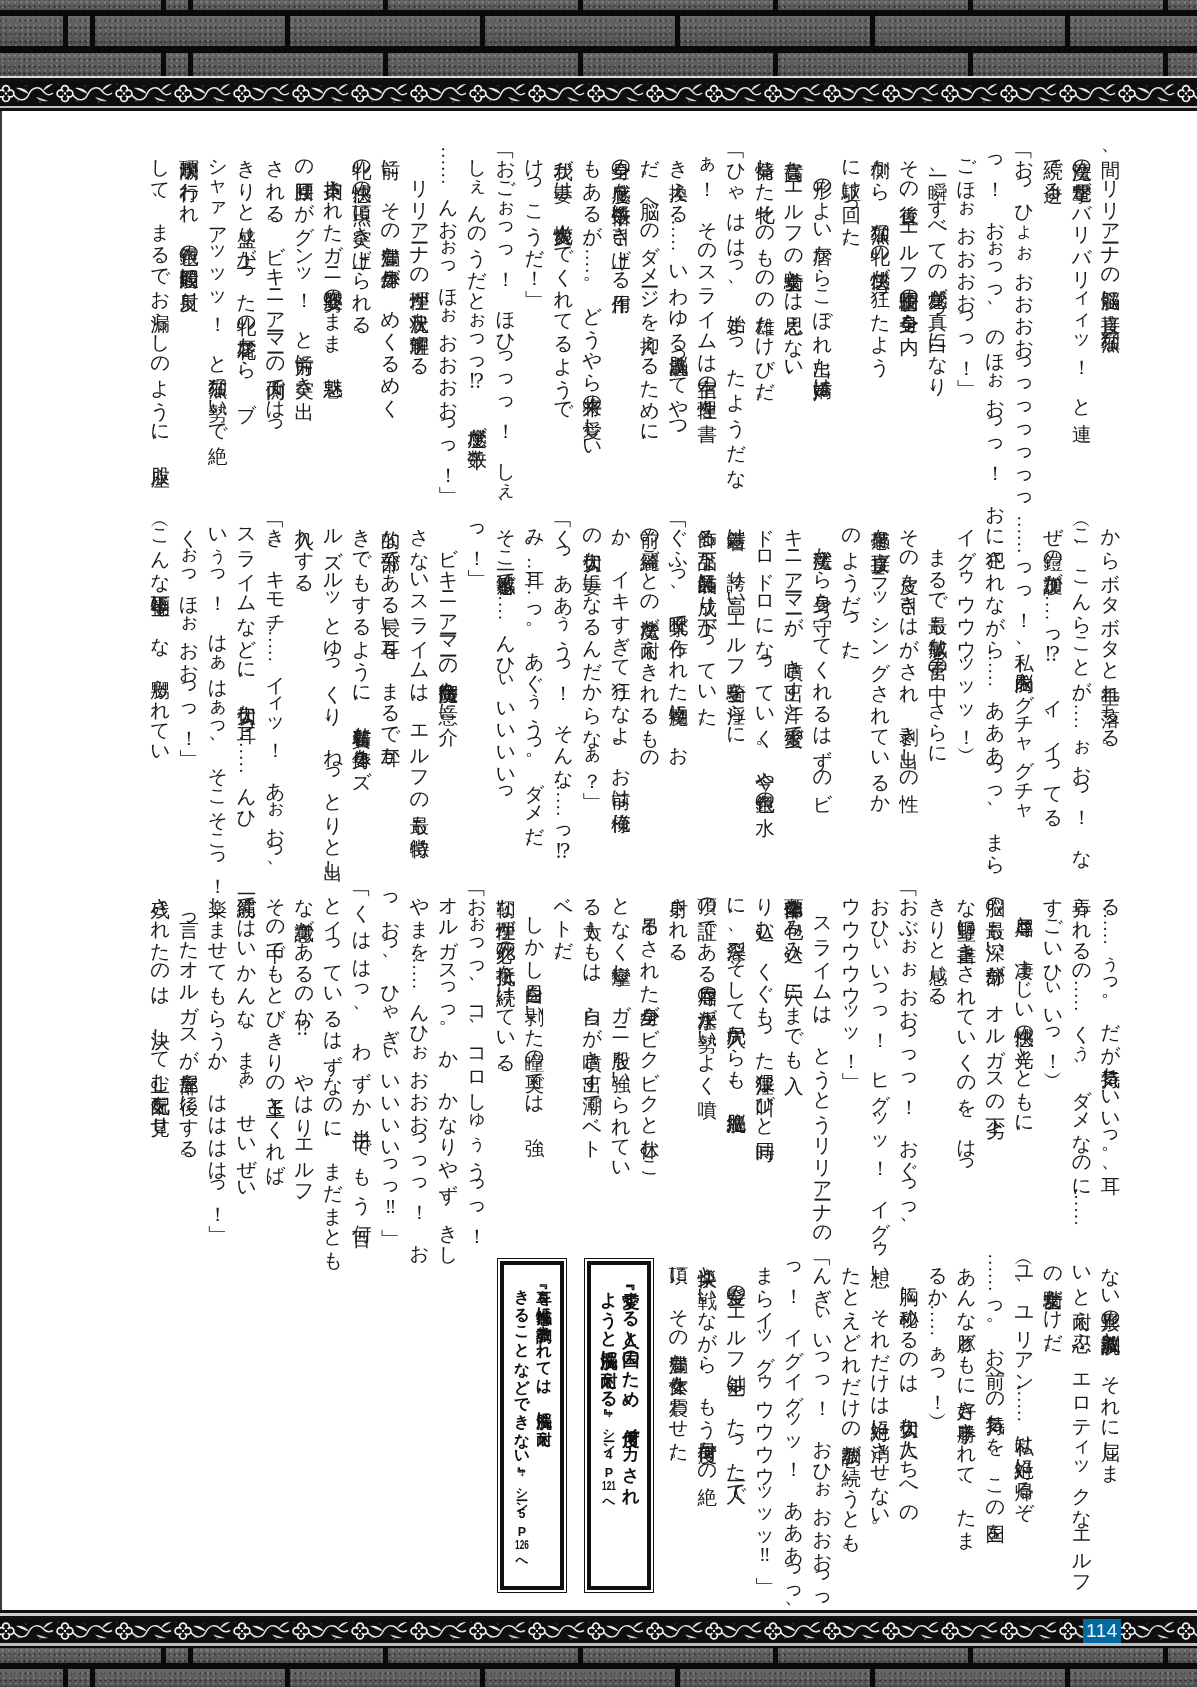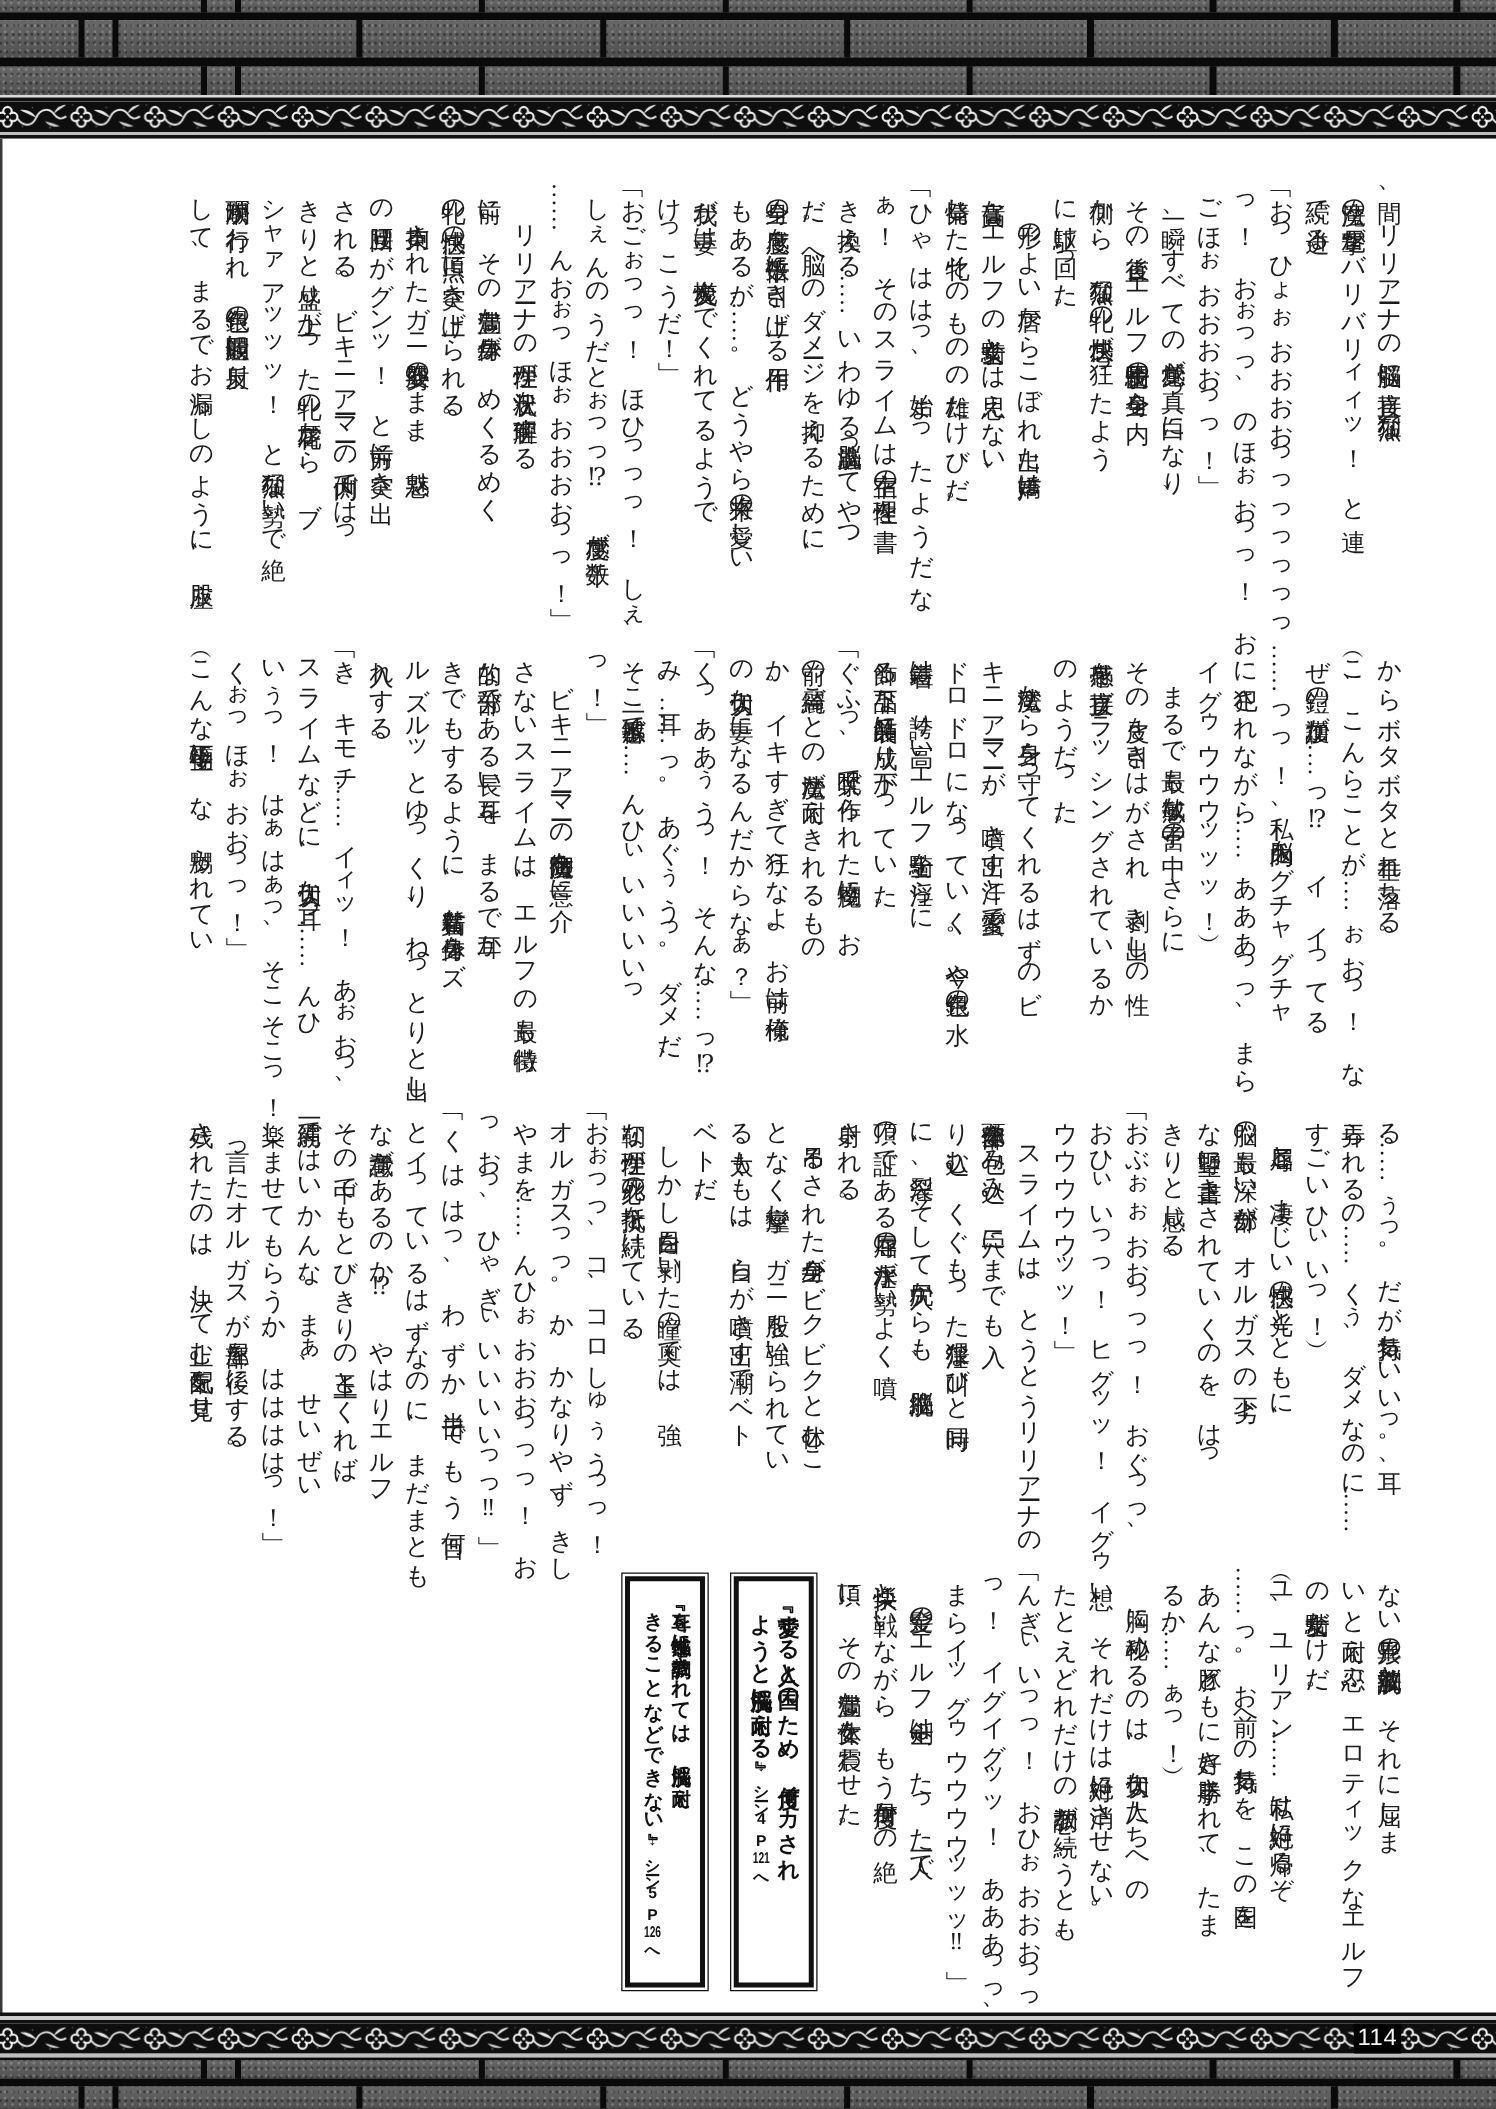--- a/index.html
+++ b/index.html
@@ -51,21 +51,21 @@
     }
     .c1 .choice-inner { font-size:17.4px; }
     .c2 .choice-inner { font-size:15.6px; }
     .cl { white-space:nowrap; }
     .jump { font-size:12.5px; margin-inline-start:8px; text-orientation:upright; }
     .jump .pp { margin-inline-start:3px; }
     .tcy { text-combine-upright:all; }
     
     .pgnum {
       position:absolute; left:1083px; top:1619px; height:24px; padding:0 3px;
-      background:#000000; color:#f4f4f4;
+      background:#0369a1; color:#f4f4f4;
       font-family:"Liberation Sans","DejaVu Sans",sans-serif;
       font-size:19px; line-height:24px; letter-spacing:0.5px;
     }
   </style>
 </head>
 <body>
 
 <div class="wall" style="top:0;height:76px;">
   <div class="brow off-a" style="top:0;height:10px;"></div>
   <div class="brow off-b" style="top:16px;height:30px;"></div>

